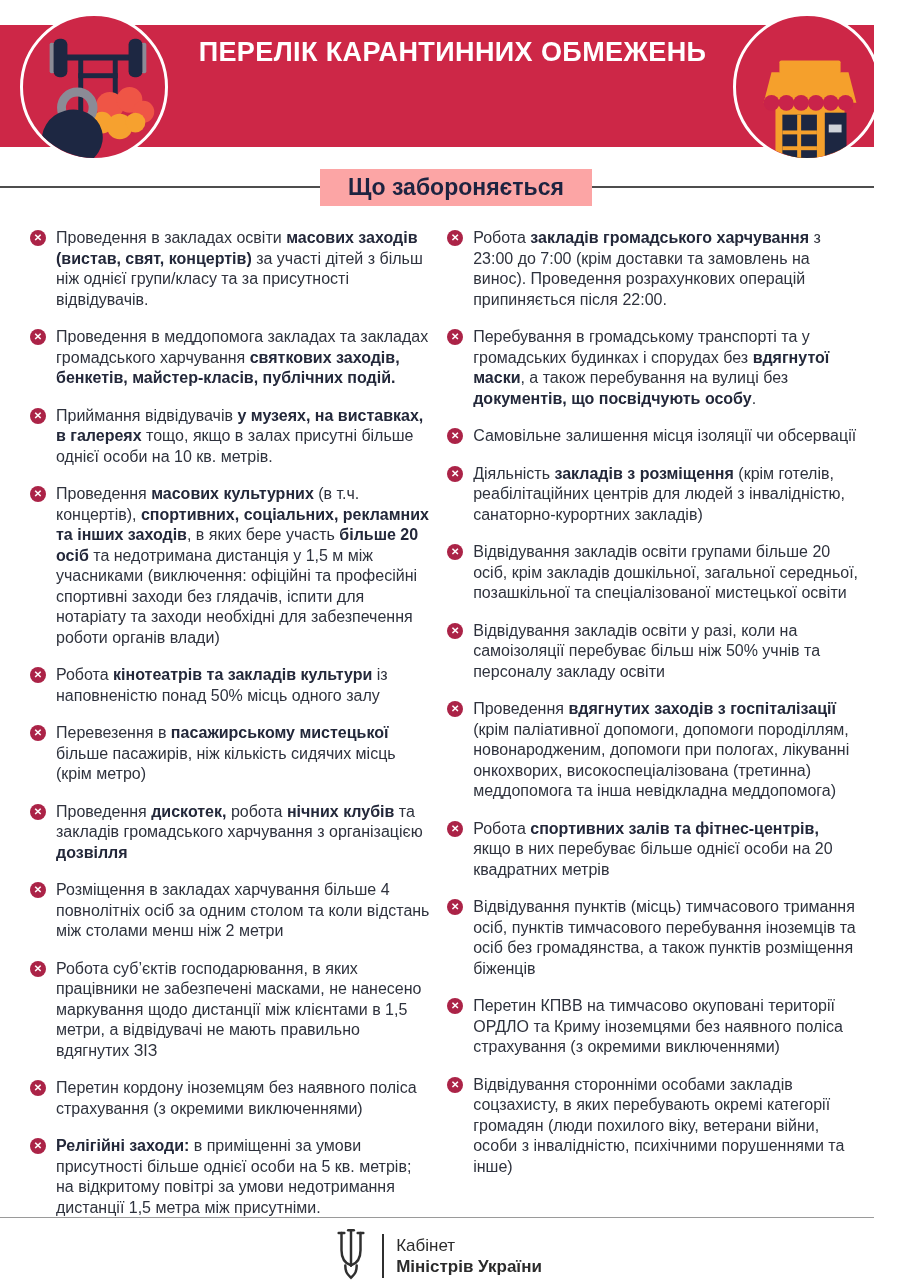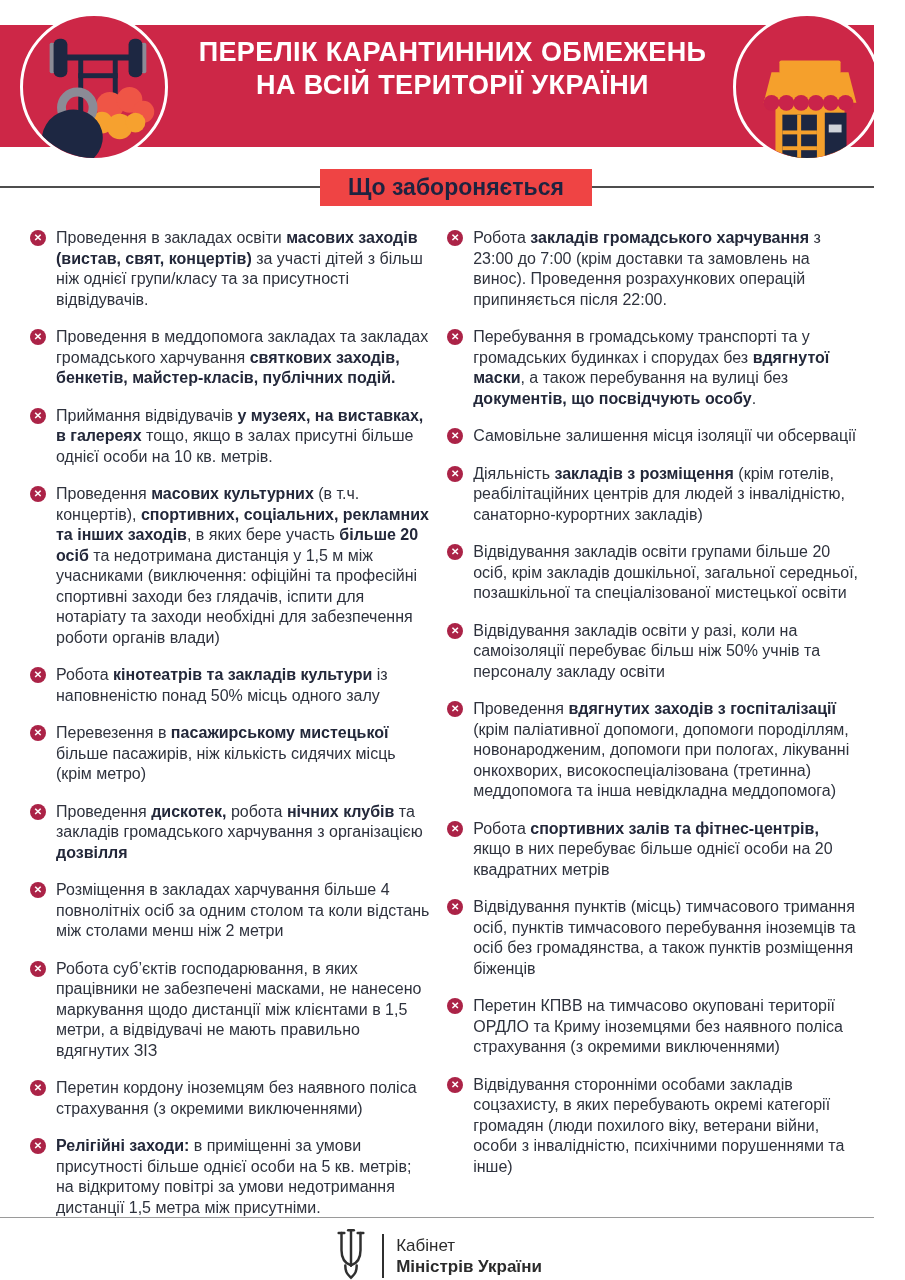--- a/index.html
+++ b/index.html
@@ -17,21 +17,21 @@
   .badge-right{left:733px;}
   .badge svg{position:absolute;top:0;left:0;}
   .title-wrap{
     position:absolute;top:36px;left:180px;width:545px;text-align:center;color:#ffffff;
   }
   .title-line{font-size:27px;font-weight:700;line-height:33px;letter-spacing:.4px;}
   .subtitle{font-size:20px;font-weight:400;line-height:24px;letter-spacing:1.2px;margin-top:7px;}
   
   .rule-top{position:absolute;top:186px;left:0;right:0;height:2px;background:#4d4d4d;}
   .banner{
-    position:absolute;top:169px;left:320px;width:272px;height:37px;background:#ef4444;
+    position:absolute;top:169px;left:320px;width:272px;height:37px;background:#fca5a5;
     display:flex;align-items:center;justify-content:center;z-index:2;
     font-size:23px;font-weight:700;color:#1d2340;
   }
   
   .cols{position:absolute;top:228px;left:30px;right:14px;display:flex;gap:14px;}
   .col{width:420px;}
   .col.right{width:430px;}
   .item{display:flex;margin-bottom:17px;}
   .x{
     width:16px;height:16px;border-radius:50%;background:#ab2347;color:#ffffff;
@@ -108,21 +108,20 @@
         <rect x="62" y="100" width="4" height="50" fill="#f5a02c"></rect>
 
         <rect x="90" y="98" width="22" height="52" fill="#1d2742"></rect>
         <rect x="94" y="110" width="13" height="8" fill="#cfd3da"></rect>
       </svg>
     </span>
   </div>
 
   <div class="title-wrap">
     <div class="title-line">ПЕРЕЛІК КАРАНТИННИХ ОБМЕЖЕНЬ</div>
-    <div class="title-line">НА ВСІЙ ТЕРИТОРІЇ УКРАЇНИ</div>
   </div>
 
   <div class="rule-top"></div>
   <div class="banner">Що забороняється</div>
 
   <div class="cols">
     <div class="col left" id="left-col">
         <div class="item">
           <span class="x">✕</span>
           <div class="t"><span>Проведення в закладах освіти </span><b>масових заходів (вистав, свят, концертів)</b><span> за участі дітей з більш ніж однієї групи/класу та за присутності відвідувачів.</span></div>

